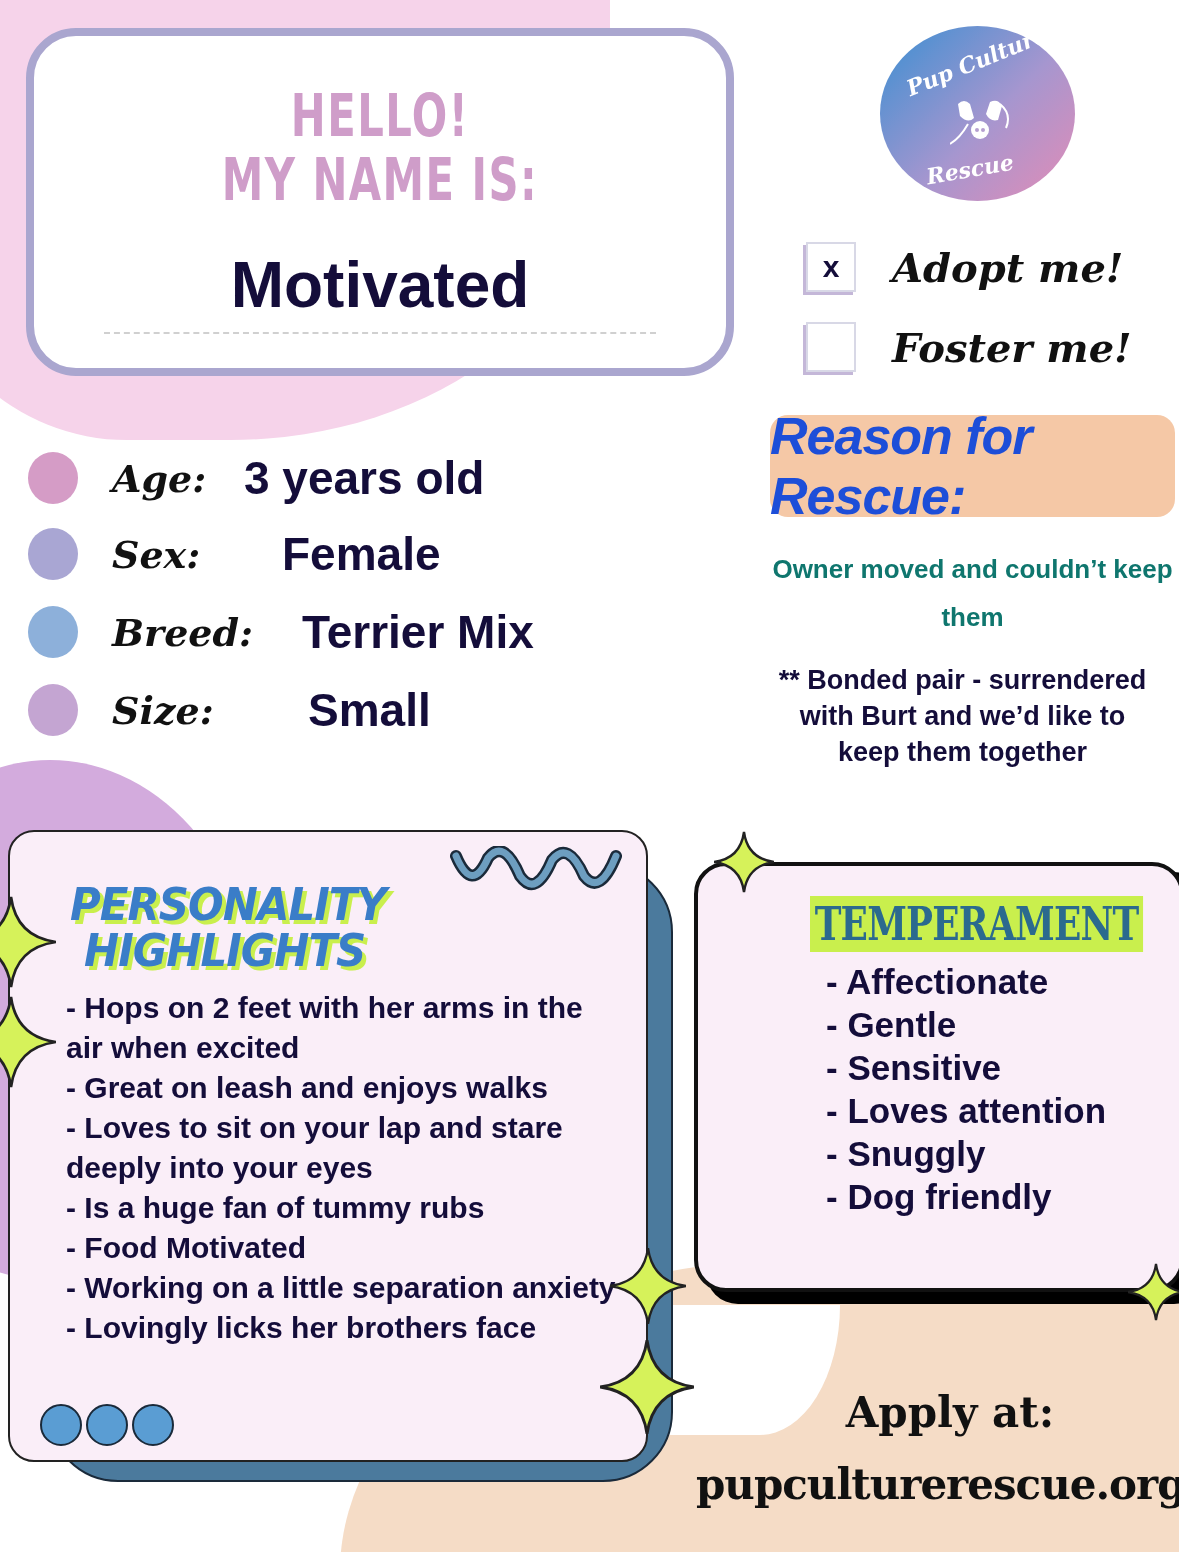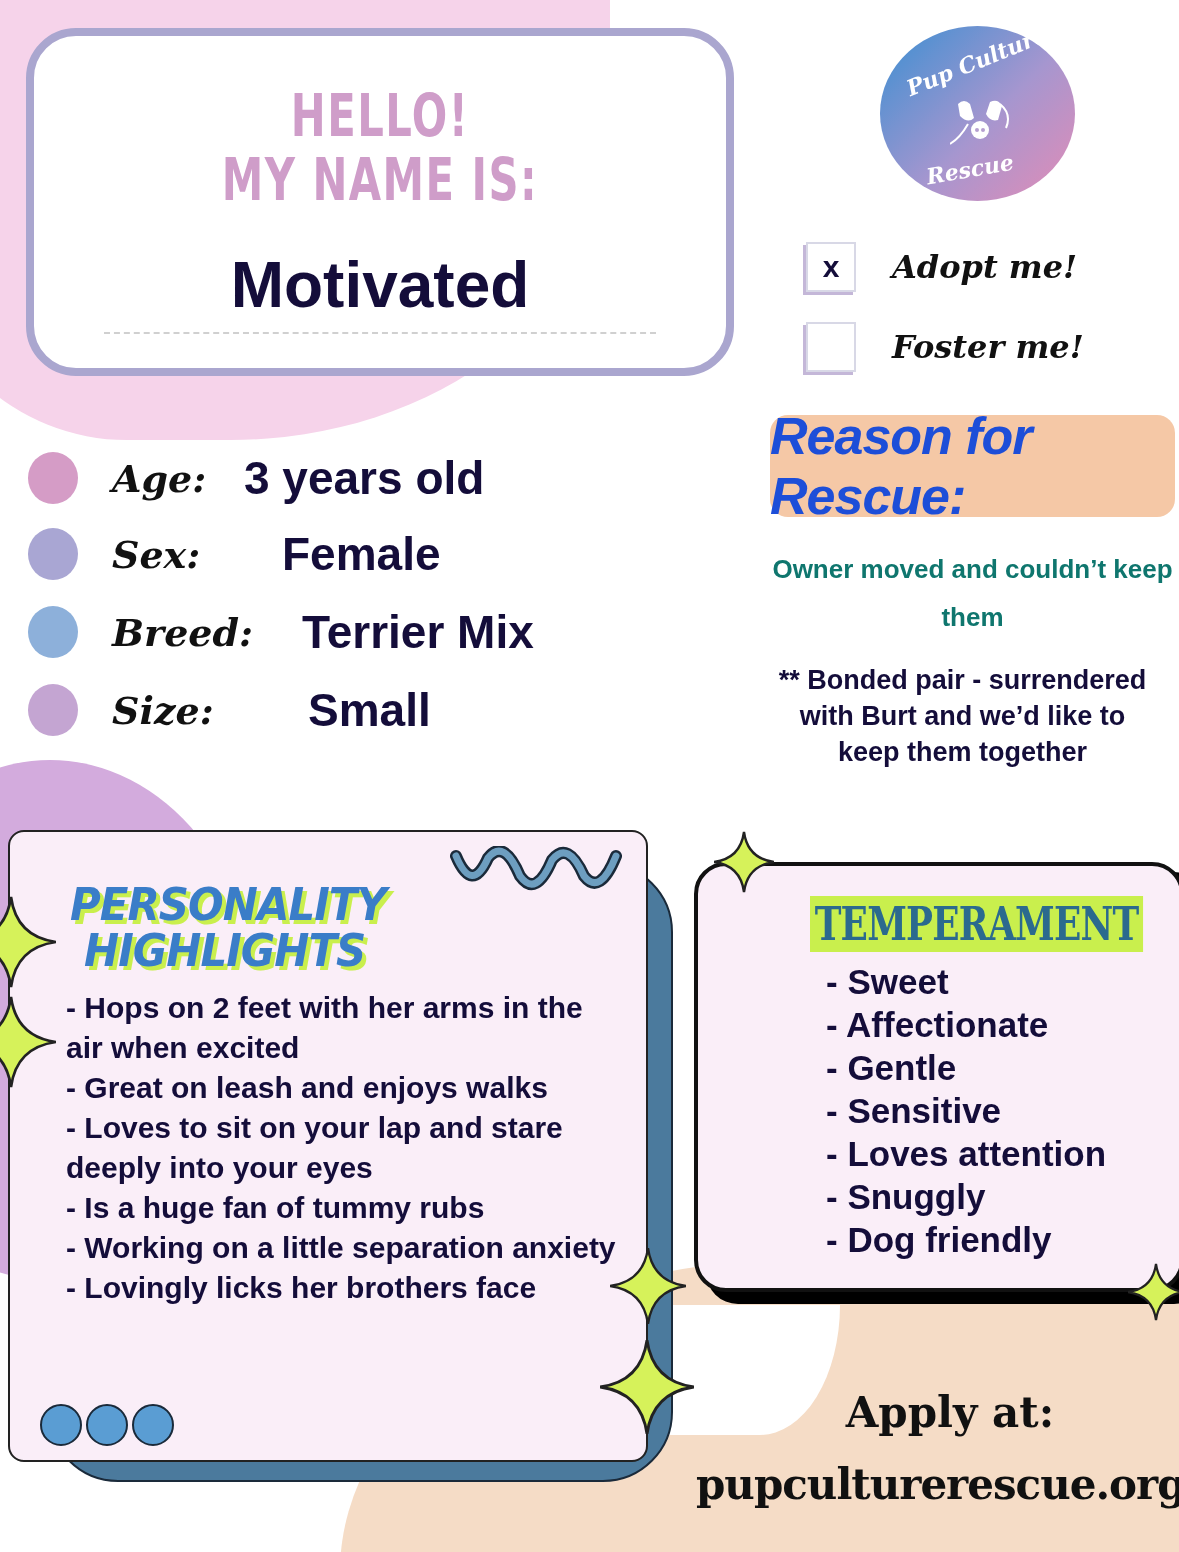--- a/index.html
+++ b/index.html
@@ -21,37 +21,37 @@
 
   
   .logo { position: absolute; left: 880px; top: 26px; width: 195px; height: 175px; border-radius: 50%; background: linear-gradient(135deg, #3a8fd2 0%, #a696cf 55%, #e38cb6 100%); }
   .logo-text-top { position: absolute; left: 22px; top: 22px; color: #fff; font-family: "DejaVu Serif", serif; font-style: italic; font-weight: bold; font-size: 22px; transform: rotate(-22deg); }
   .logo-text-bottom { position: absolute; left: 46px; top: 130px; color: #fff; font-family: "DejaVu Serif", serif; font-style: italic; font-weight: bold; font-size: 22px; transform: rotate(-10deg); }
   .logo-dog { position: absolute; left: 70px; top: 68px; width: 60px; height: 60px; }
 
   
   .option { position: absolute; left: 806px; display: flex; align-items: center; }
   .checkbox { width: 50px; height: 50px; border: 2px solid #d8d8e6; background: #fff; box-shadow: -3px 3px 0 #c4b7d8; display: flex; align-items: center; justify-content: center; font-size: 30px; font-weight: bold; color: #140d3a; }
-  .option-label { margin-left: 36px; font-family: "DejaVu Serif", serif; font-style: italic; font-weight: bold; font-size: 32px; color: #111; }
+  .option-label { margin-left: 36px; font-family: "DejaVu Serif", serif; font-style: italic; font-weight: bold; font-size: 40px; color: #111; }
 
   
   .info-row { position: absolute; left: 28px; display: flex; align-items: center; height: 60px; }
   .dot { width: 50px; height: 52px; border-radius: 50%; }
   .info-label { position: absolute; left: 84px; font-family: "DejaVu Serif", serif; font-style: italic; font-weight: bold; font-size: 38px; color: #111; white-space: nowrap; }
   .info-value { position: absolute; font-weight: bold; font-size: 46px; color: #140d3a; white-space: nowrap; }
 
   
   .reason-badge { position: absolute; left: 770px; top: 415px; width: 405px; height: 102px; background: #f5c8a6; border-radius: 18px; display: flex; align-items: center; justify-content: center; }
   .reason-title { font-weight: bold; font-style: italic; font-size: 52px; color: #1d4ed8; letter-spacing: -1px; }
   .reason-main { position: absolute; left: 770px; width: 405px; top: 545px; text-align: center; font-weight: bold; font-size: 26px; line-height: 48px; color: #0f766e; }
   .reason-note { position: absolute; left: 770px; width: 385px; top: 662px; text-align: center; font-weight: bold; font-size: 27px; line-height: 36px; color: #140d3a; }
 
   
   .p-card-shadow { position: absolute; left: 48px; top: 862px; width: 625px; height: 620px; background: #4b7a9d; border: 2px solid #1a2a3a; border-radius: 70px; }
-  .p-card { position: absolute; left: 8px; top: 830px; width: 640px; height: 632px; background: #faeef8; border: 2px solid #222; border-radius: 16px; }
+  .p-card { position: absolute; left: 8px; top: 830px; width: 640px; height: 632px; background: #faeef8; border: 2px solid #222; border-radius: 26px; }
   .p-title { position: absolute; left: 60px; top: 52px; font-family: "DejaVu Sans", sans-serif; font-weight: bold; font-style: italic; font-size: 42px; line-height: 44px; color: #3a7dc8; text-shadow: 4px 4px 0 #c9ef4d; letter-spacing: -1px; transform: scaleY(1.05); }
   .p-list { position: absolute; left: 56px; top: 156px; width: 560px; font-weight: bold; font-size: 30px; line-height: 40px; color: #140d3a; list-style: none; }
   .wave { position: absolute; left: 440px; top: 14px; width: 172px; height: 50px; }
   .dots3 { position: absolute; left: 30px; top: 572px; display: flex; gap: 4px; }
   .dots3 span { width: 42px; height: 42px; border-radius: 50%; background: #5a9dd3; border: 2px solid #1a2a3a; display: block; }
 
   
   .t-card-shadow { position: absolute; left: 706px; top: 872px; width: 500px; height: 432px; background: #000; border-radius: 32px; }
   .t-card { position: absolute; left: 694px; top: 862px; width: 490px; height: 430px; background: #faeef8; border: 4px solid #111; border-radius: 32px; }
   .t-title { position: absolute; left: 112px; top: 30px; background: #c9ef4d; padding: 0 6px; font-family: "DejaVu Serif", serif; font-weight: bold; font-size: 46px; line-height: 56px; color: #2b6a8e; transform: scaleX(0.78); transform-origin: left; letter-spacing: -1px; }
@@ -139,35 +139,35 @@
   </svg>
   <div class="p-title">
     <div>PERSONALITY</div>
     <div style="margin-left:14px;">HIGHLIGHTS</div>
   </div>
   <ul class="p-list">
     <li>- Hops on 2 feet with her arms in the air when excited</li>
     <li>- Great on leash and enjoys walks</li>
     <li>- Loves to sit on your lap and stare deeply into your eyes</li>
     <li>- Is a huge fan of tummy rubs</li>
+    <li>- Food Motivated</li>
     <li>- Working on a little separation anxiety</li>
     <li>- Lovingly licks her brothers face</li>
   </ul>
   <div class="dots3">
     <span></span>
     <span></span>
     <span></span>
   </div>
 </div>
 
 <div class="t-card-shadow"></div>
 <div class="t-card">
   <div class="t-title">TEMPERAMENT</div>
   <ul class="t-list">
-    <li>- Sweet</li>
     <li>- Affectionate</li>
     <li>- Gentle</li>
     <li>- Sensitive</li>
     <li>- Loves attention</li>
     <li>- Snuggly</li>
     <li>- Dog friendly</li>
   </ul>
 </div>
 
 <svg class="sparkle" style="left:-34px;top:892px;width:90px;height:100px;" viewBox="0 0 100 100">

